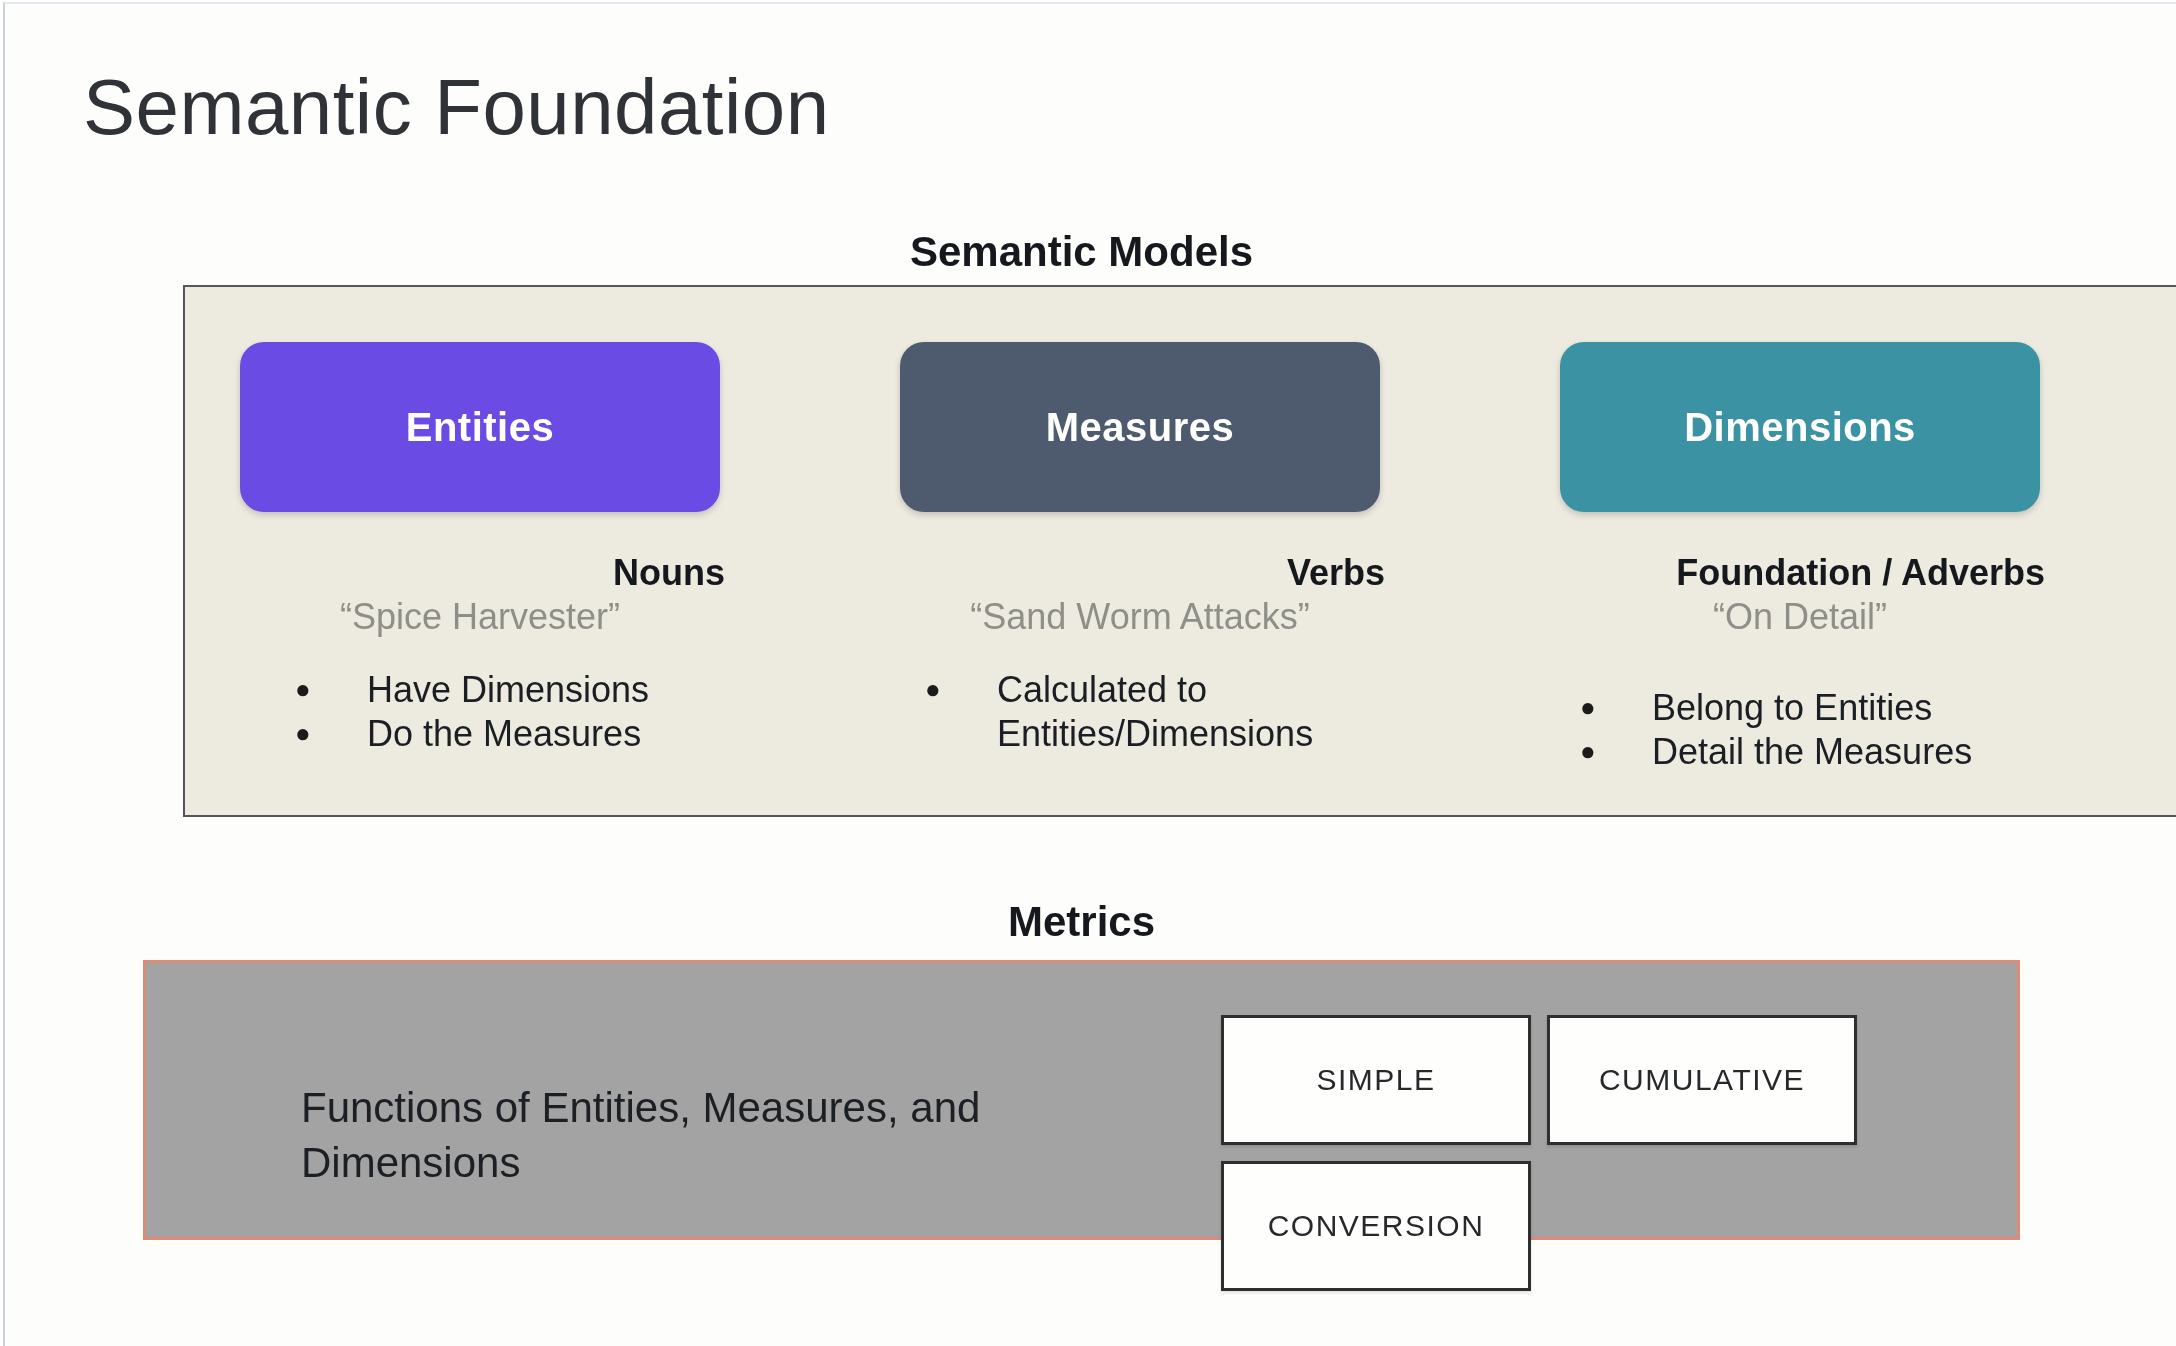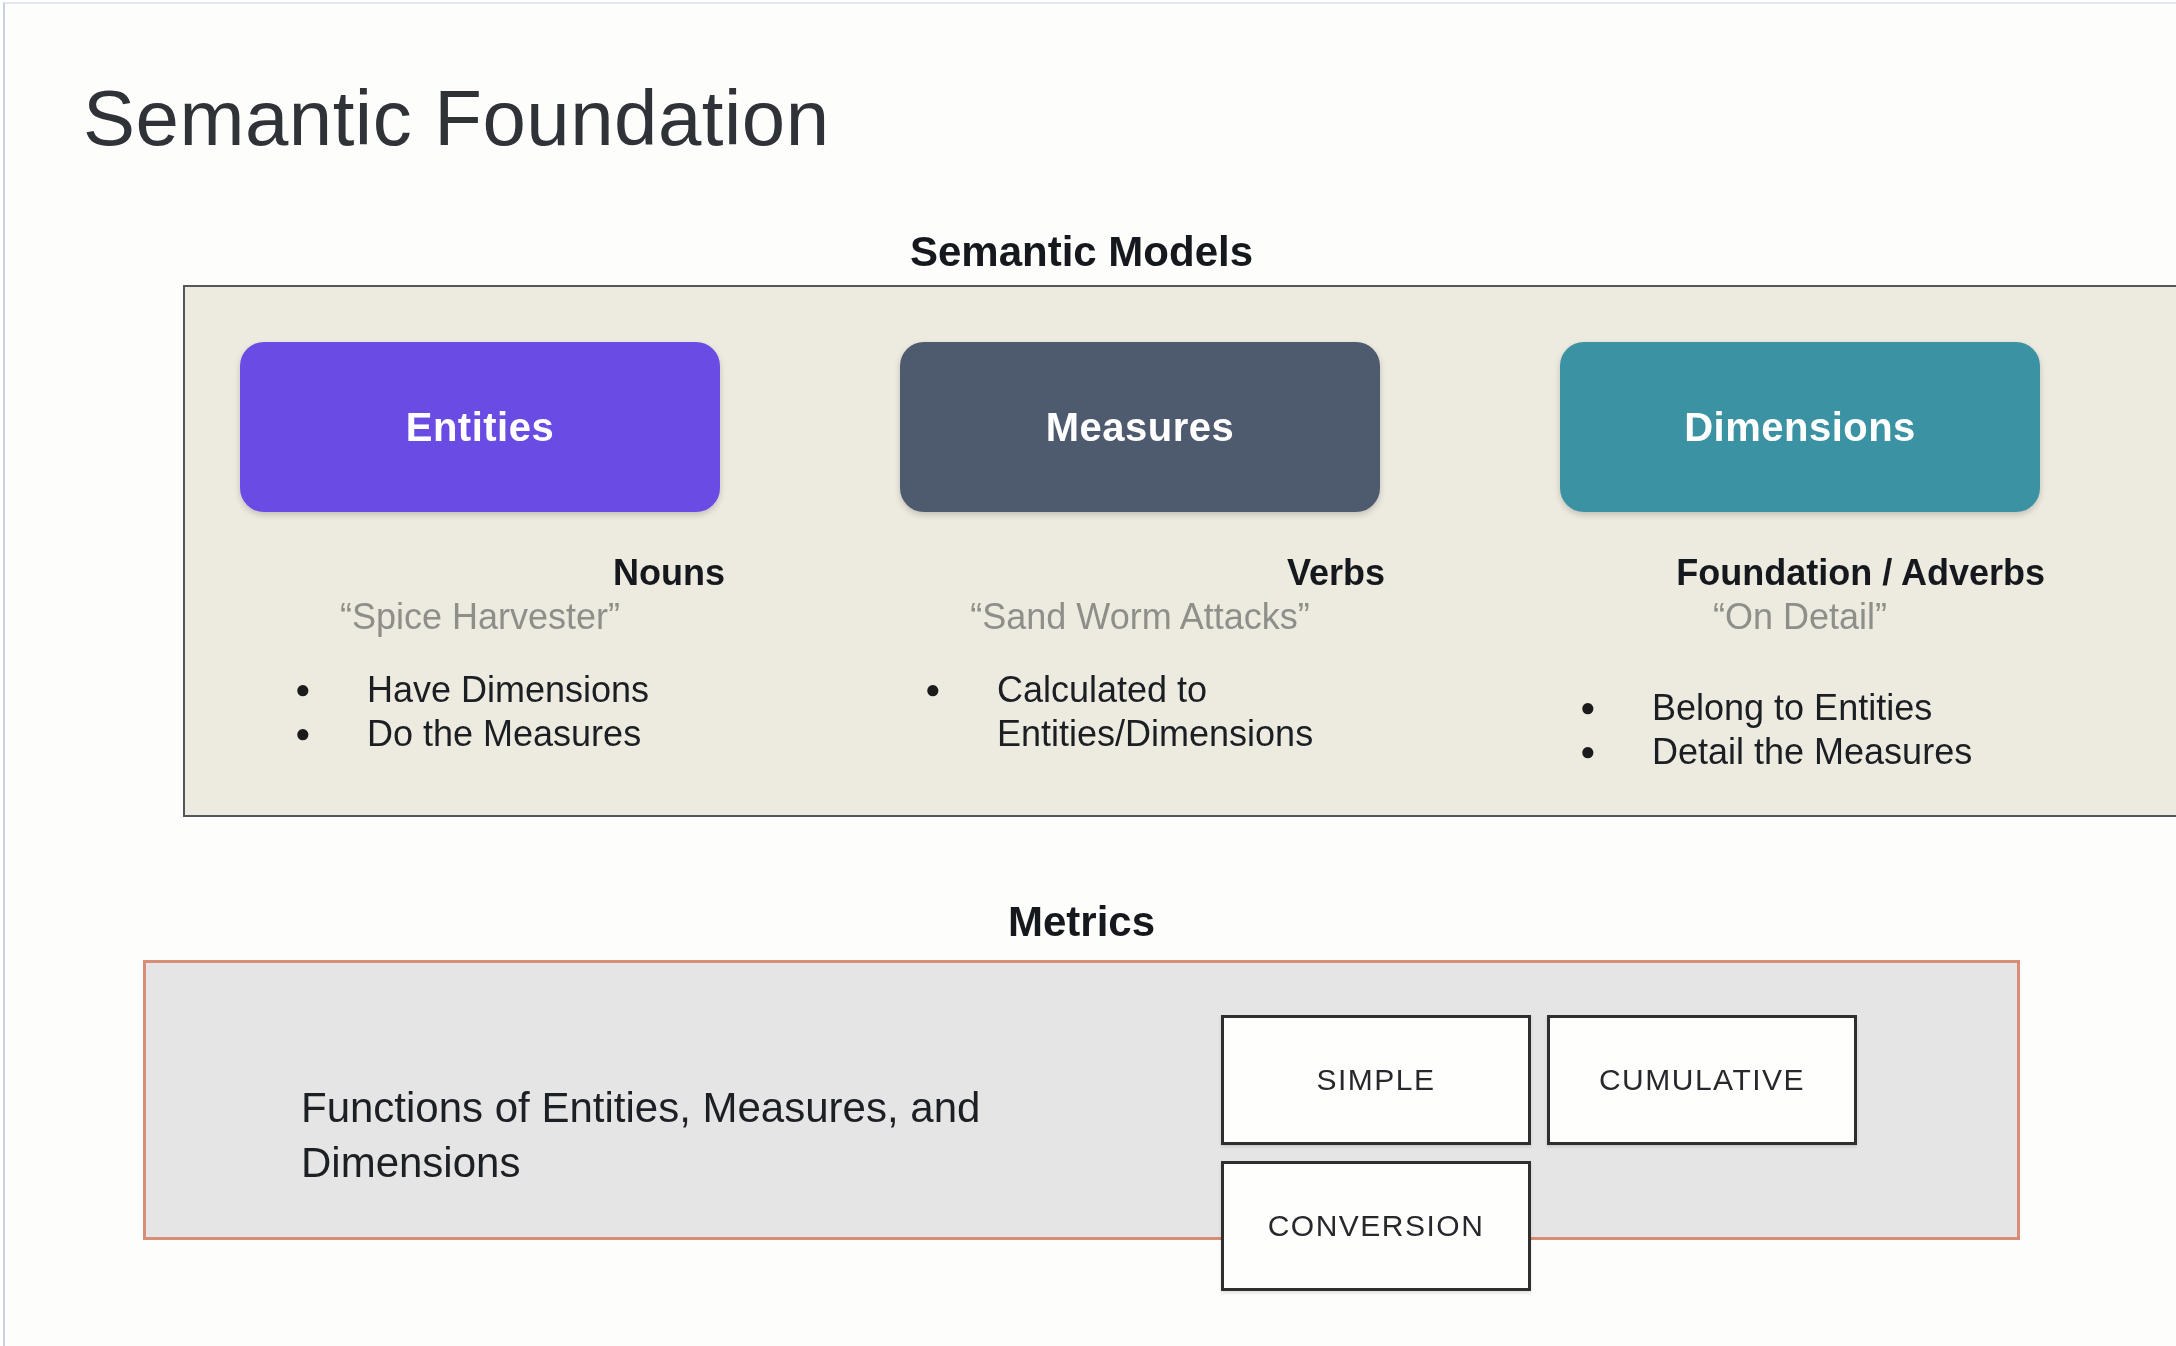--- a/index.html
+++ b/index.html
@@ -21,21 +21,21 @@
     top: 2px;
     right: 0;
     bottom: 0;
     background: #fdfdfc;
     border-left: 2px solid #ccd2dd;
     border-top: 2px solid #e3e8f0;
   }
   .slide-title {
     position: absolute;
     left: 78px;
-    top: 69px;
+    top: 58px;
     margin: 0;
     font-size: 78px;
     font-weight: 400;
     letter-spacing: 0.5px;
     color: #2f3338;
   }
   
   .sm-heading {
     position: absolute;
     left: 138px;
@@ -133,21 +133,21 @@
     font-weight: 700;
     color: #15181d;
   }
   .metrics-panel {
     position: absolute;
     left: 138px;
     top: 956px;
     width: 1877px;
     height: 280px;
     box-sizing: border-box;
-    background: #e5e5e5;
+    background: #a3a3a3;
     border: 3px solid #d98d76;
   }
   .metrics-desc {
     position: absolute;
     left: 155px;
     top: 118px;
     width: 700px;
     font-size: 42px;
     line-height: 1.3;
     color: #1c1f23;

